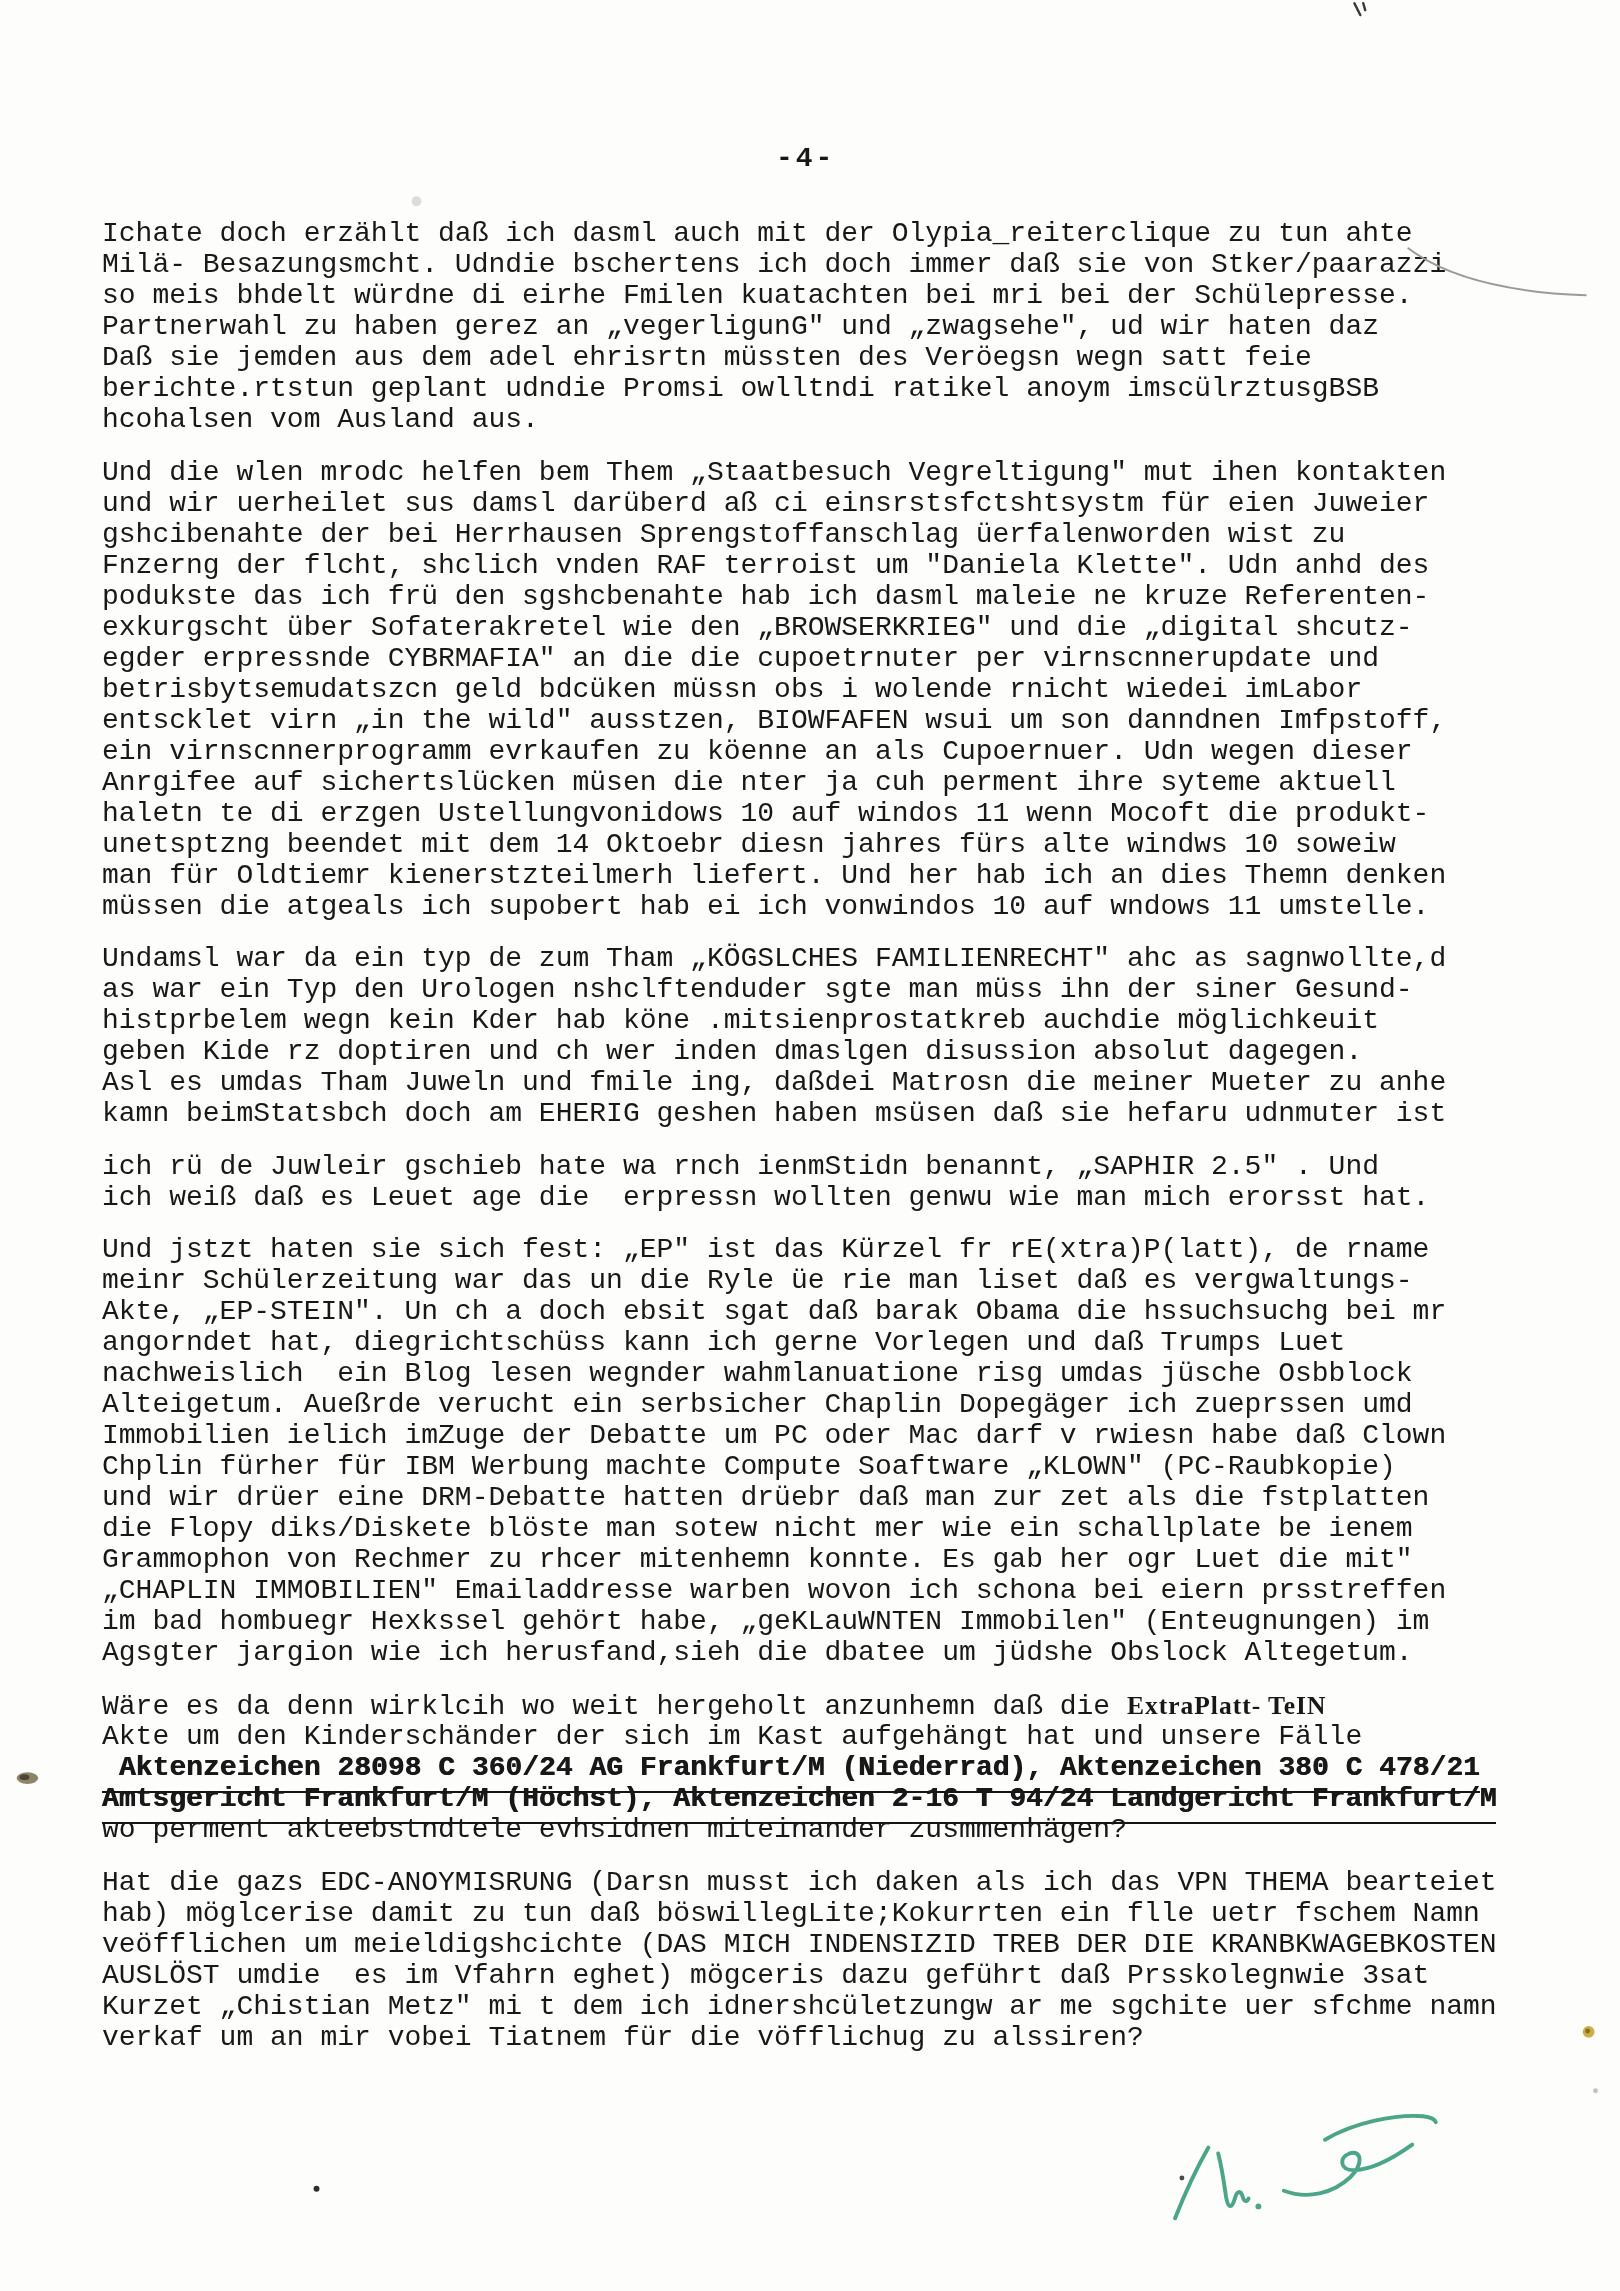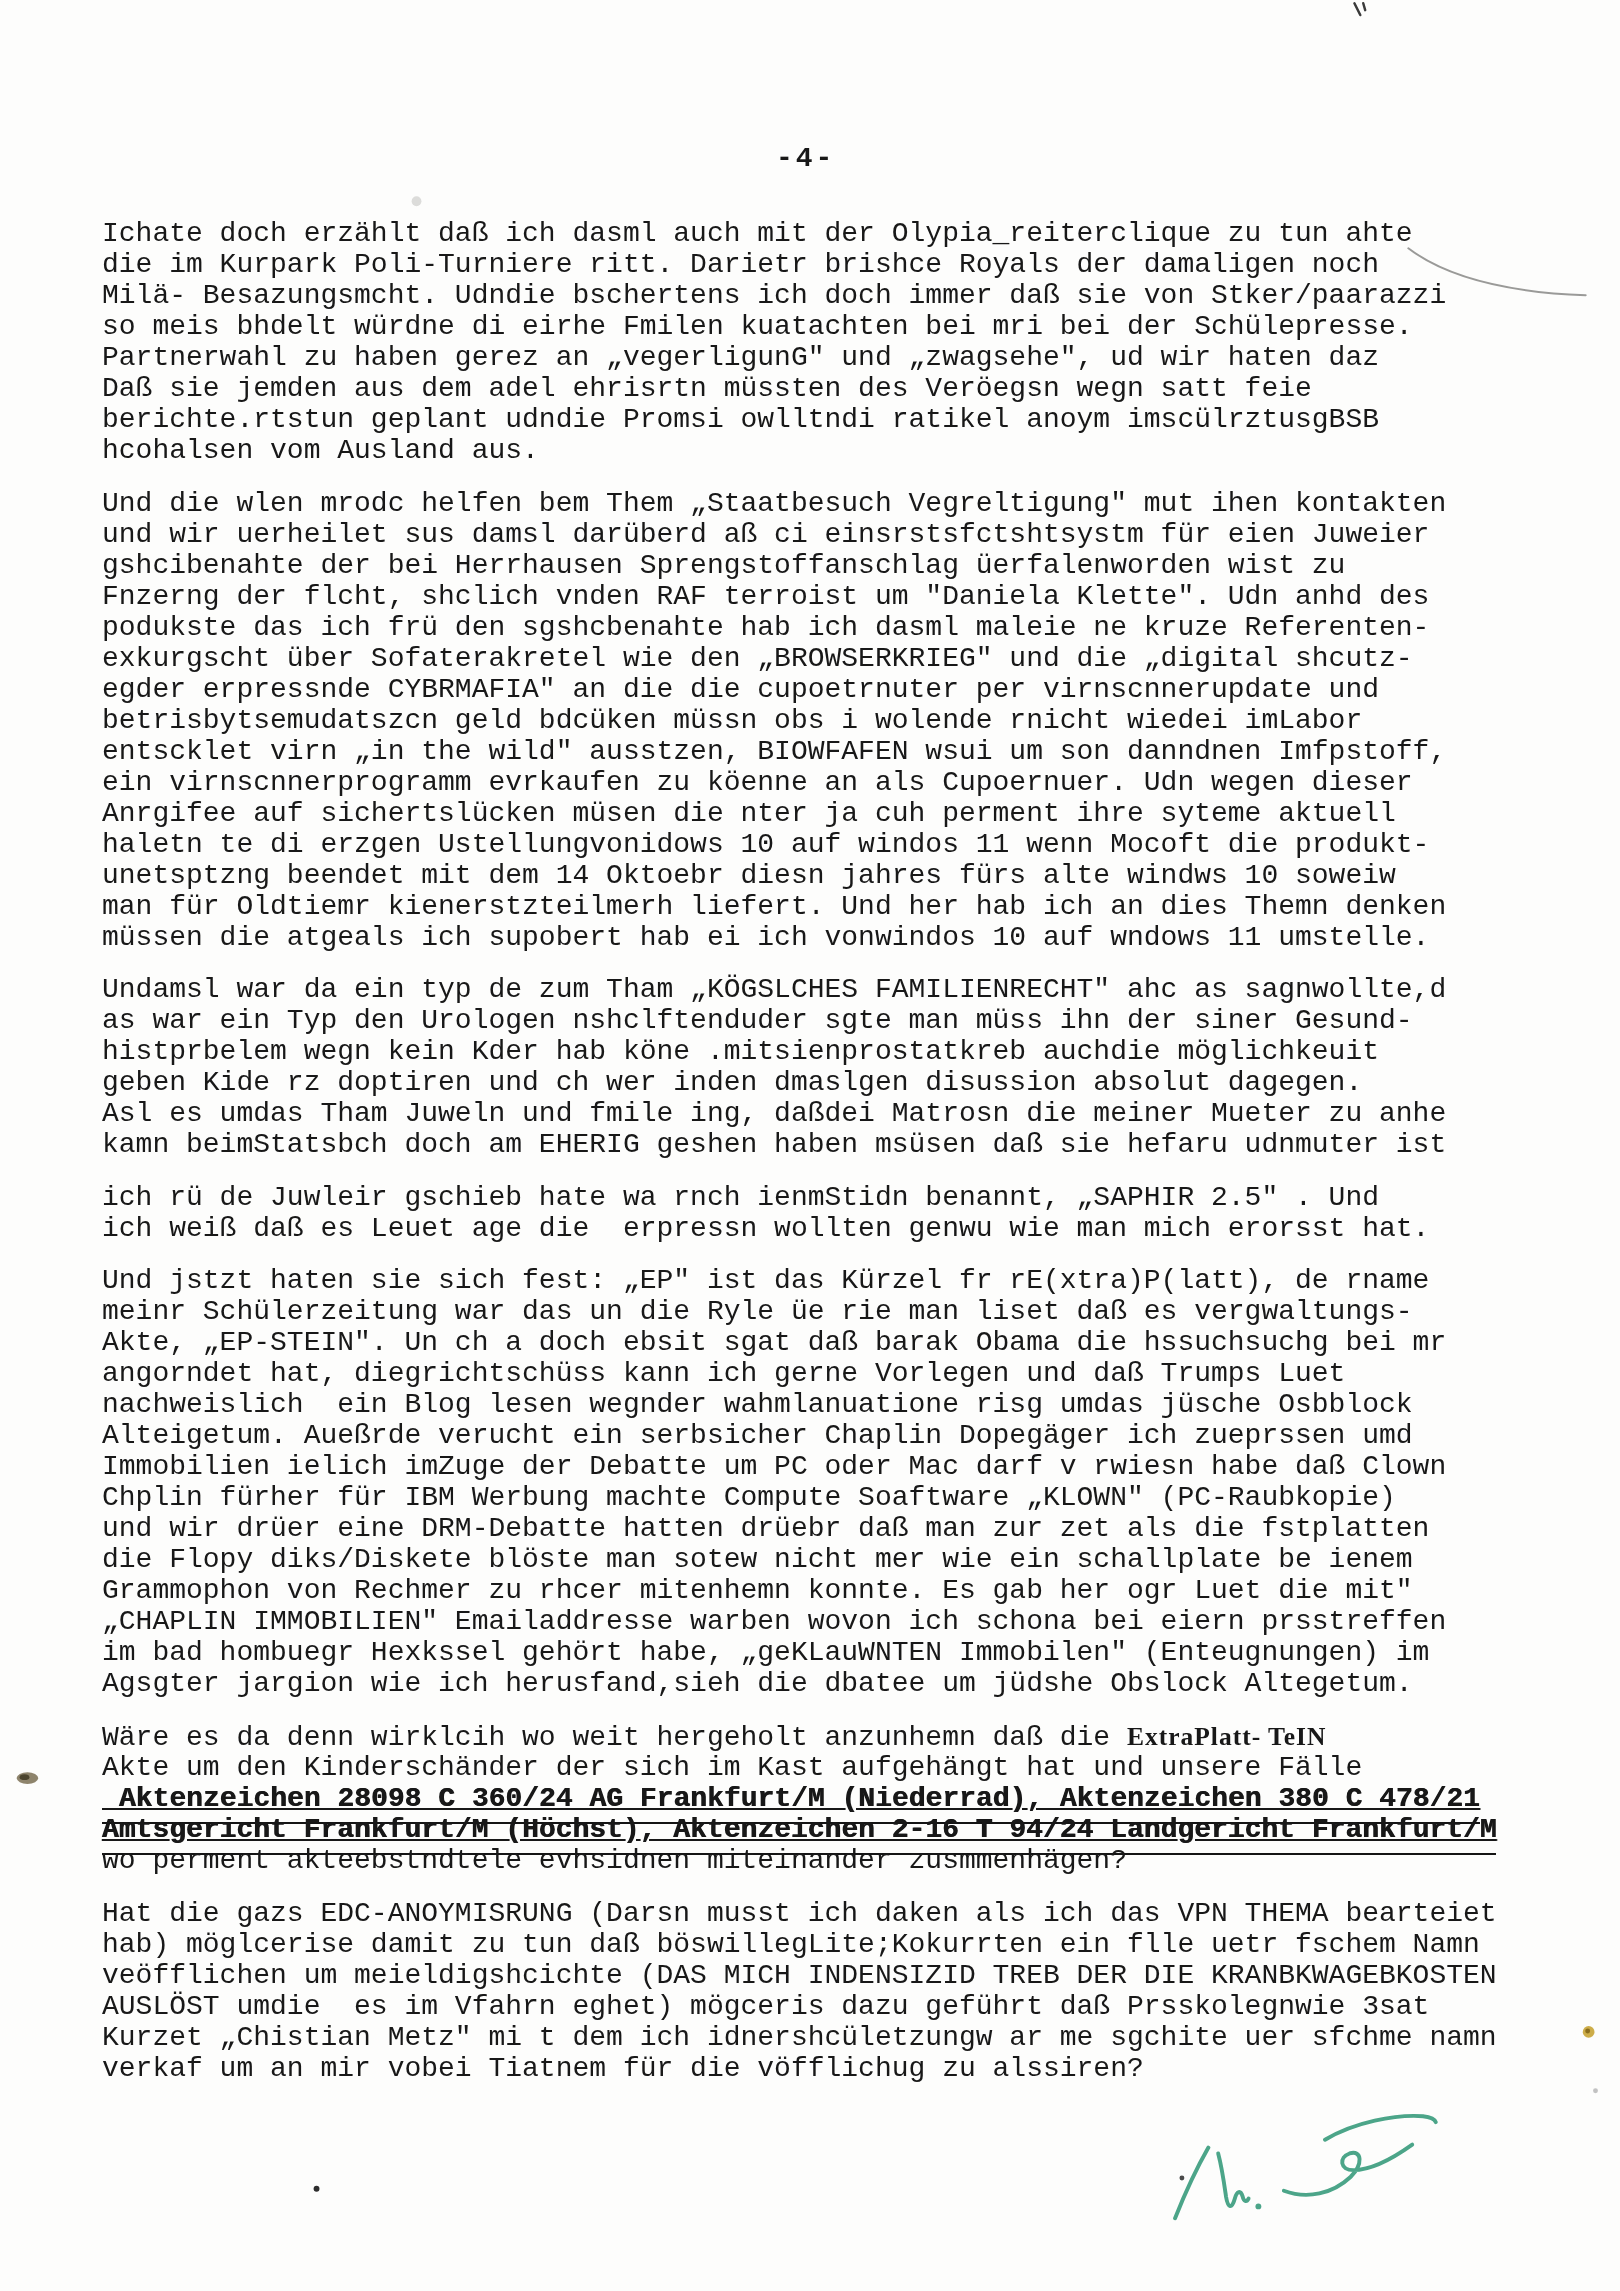--- a/index.html
+++ b/index.html
@@ -39,35 +39,33 @@
     font-family: "Liberation Serif", "DejaVu Serif", serif;
     font-weight: 700;
     font-size: 25.5px;
     letter-spacing: 1px;
   }
   .seg-case {
     font-weight: 700;
     text-shadow: 0.6px 0 currentColor;
     border-bottom: 2.9px solid #141414;
     padding-bottom: 8px;
-    text-decoration: underline;
   }
   .marks { position: absolute; left: 0; top: 0; pointer-events: none; }
 </style>
 </head>
 <body>
 
 <div class="page">
 
   <div class="page-number">-4-</div>
 
   <div class="doc-body">
       <div class="para">
         <div class="line"><span class="seg-normal">Ichate doch erzählt daß ich dasml auch mit der Olypia_reiterclique zu tun ahte</span></div>
-        <div class="line"><span class="seg-normal">die im Kurpark Poli-Turniere ritt. Darietr brishce Royals der damaligen noch</span></div>
         <div class="line"><span class="seg-normal">Milä- Besazungsmcht. Udndie bschertens ich doch immer daß sie von Stker/paarazzi</span></div>
         <div class="line"><span class="seg-normal">so meis bhdelt würdne di eirhe Fmilen kuatachten bei mri bei der Schülepresse.</span></div>
         <div class="line"><span class="seg-normal">Partnerwahl zu haben gerez an „vegerligunG" und „zwagsehe", ud wir haten daz</span></div>
         <div class="line"><span class="seg-normal">Daß sie jemden aus dem adel ehrisrtn müssten des Veröegsn wegn satt feie</span></div>
         <div class="line"><span class="seg-normal">berichte.rtstun geplant udndie Promsi owlltndi ratikel anoym imscülrztusgBSB</span></div>
         <div class="line"><span class="seg-normal">hcohalsen vom Ausland aus.</span></div>
       </div>
       <div class="para">
         <div class="line"><span class="seg-normal">Und die wlen mrodc helfen bem Them „Staatbesuch Vegreltigung" mut ihen kontakten</span></div>
         <div class="line"><span class="seg-normal">und wir uerheilet sus damsl darüberd aß ci einsrstsfctshtsystm für eien Juweier</span></div>

